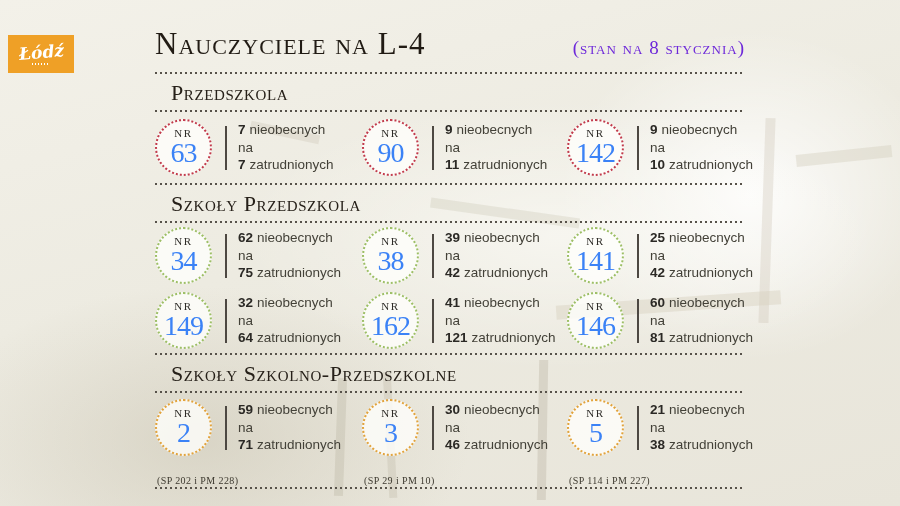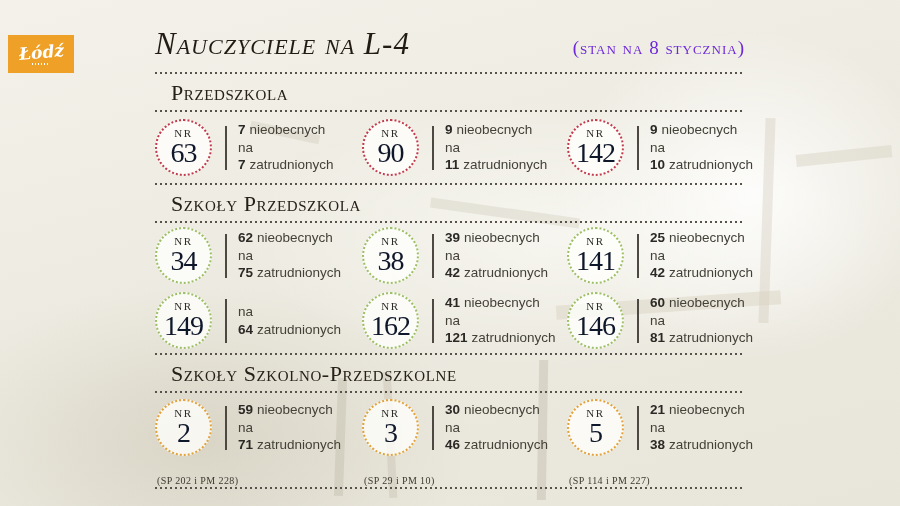--- a/index.html
+++ b/index.html
@@ -33,21 +33,21 @@
     font-size:17px;line-height:1;color:#fff;transform:rotate(-5deg);
   }
   .logo-sub{width:18px;height:2px;margin-top:2px;
     background-image:repeating-linear-gradient(90deg,#fff 0 1px,transparent 1px 3px);}
 
   
   #content{position:absolute;left:155px;top:26px;width:590px;}
   .title-row{display:flex;justify-content:space-between;align-items:baseline;margin-bottom:10px;}
   .title{
     font-family:"Liberation Serif", serif;font-variant:small-caps;
-    font-size:31px;line-height:36px;letter-spacing:1px;color:#211b14;font-style:italic;
+    font-size:31px;line-height:36px;letter-spacing:1px;color:#211b14;
   }
   .subtitle{
     font-family:"Liberation Serif", serif;font-variant:small-caps;
     font-size:19px;letter-spacing:1px;color:#6d28d9;
   }
   .rule{height:2px;background-image:repeating-linear-gradient(90deg,var(--rule,#57524a) 0 2px,transparent 2px 5px);}
   .sec-title{
     font-family:"Liberation Serif", serif;font-variant:small-caps;
     font-size:22px;line-height:26px;letter-spacing:.6px;color:#262019;
     margin:6px 0 4px 16px;
@@ -62,21 +62,21 @@
     width:53px;height:53px;border-radius:50%;flex:none;
     border:2.5px dotted #999;
     background:rgba(255,255,252,.78);
     display:flex;flex-direction:column;align-items:center;justify-content:center;
     font-family:"Liberation Serif", serif;
   }
   .circle.red{border-color:var(--red,#c23b4c);}
   .circle.green{border-color:var(--green,#9dbf66);}
   .circle.yellow{border-color:var(--yellow,#e2a33c);}
   .nr{font-size:11px;letter-spacing:1.5px;line-height:1;color:#2e2c28;margin-bottom:1px;}
-  .num{font-size:28px;line-height:.95;letter-spacing:-1px;color:#0f172a;}
+  .num{font-size:28px;line-height:.95;letter-spacing:-1px;color:#3b82f6;}
   .sep{width:2px;height:44px;background:#4d4842;margin:0 11px 0 13px;flex:none;}
   .stats{font-size:13.5px;line-height:1.32;color:#434138;}
   .stats b{color:#2b2925;font-weight:700;margin-right:4px;}
   .caption{
     font-family:"Liberation Serif", serif;font-size:10px;letter-spacing:.4px;
     color:#3d392f;padding-left:2px;margin-top:17px;min-height:12px;
   }
 </style>
 </head>
 <body>
@@ -209,20 +209,21 @@
     </div>
 
     <div class="cell">
       <div class="row">
         <div class="circle green">
           <span class="nr">NR</span>
           <span class="num">149</span>
         </div>
         <div class="sep"></div>
         <div class="stats">
+          <div><b>32</b><span>nieobecnych</span></div>
           <div>na</div>
           <div><b>64</b><span>zatrudnionych</span></div>
         </div>
       </div>
     </div>
 
     <div class="cell">
       <div class="row">
         <div class="circle green">
           <span class="nr">NR</span>

